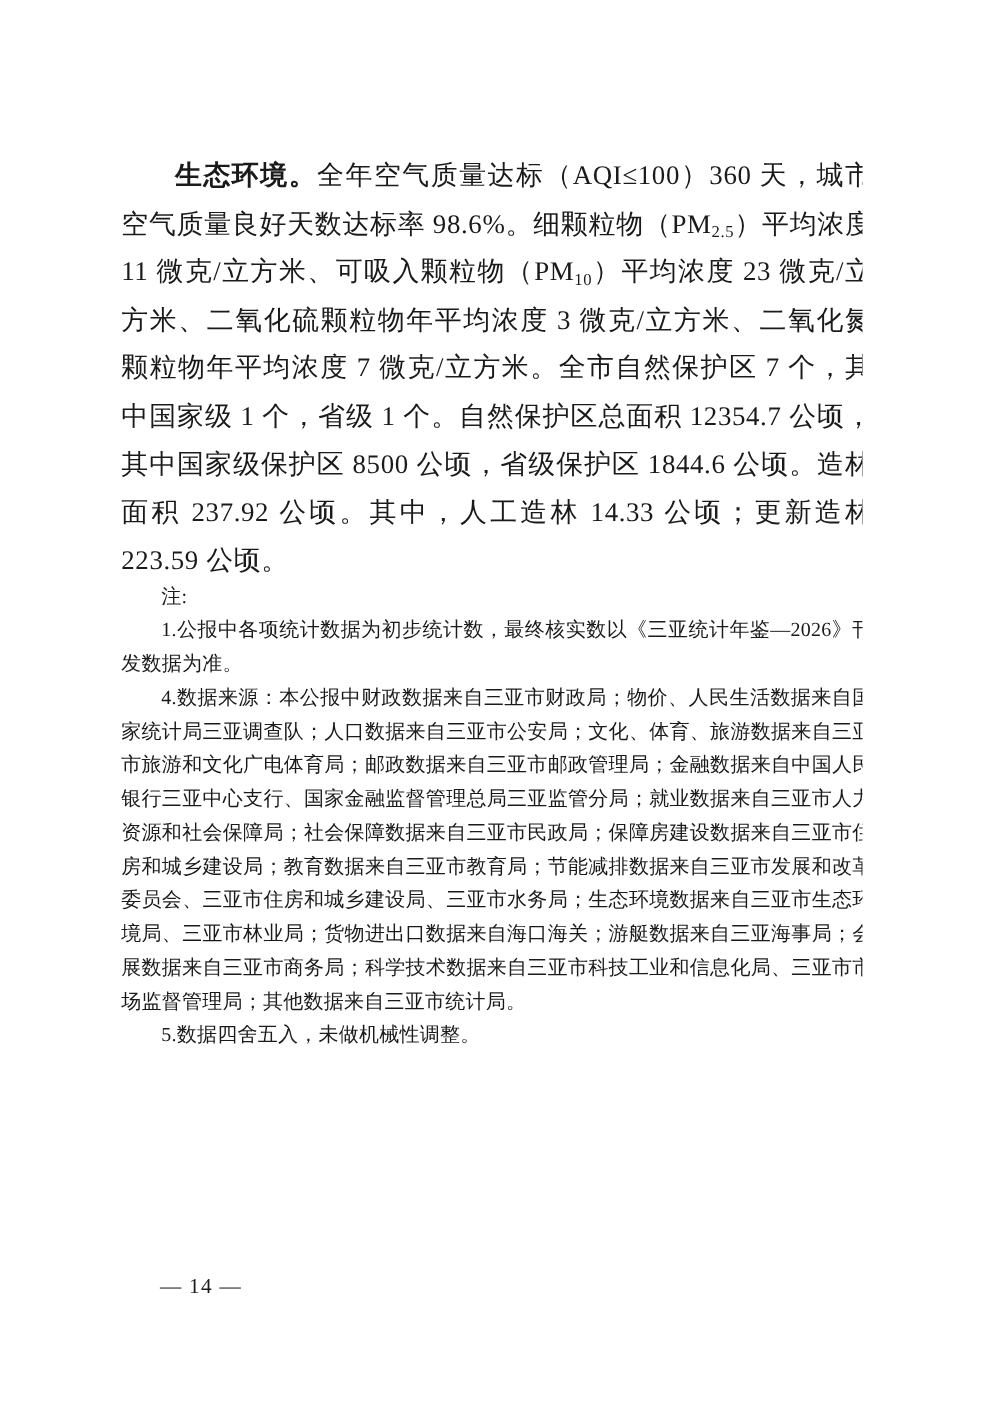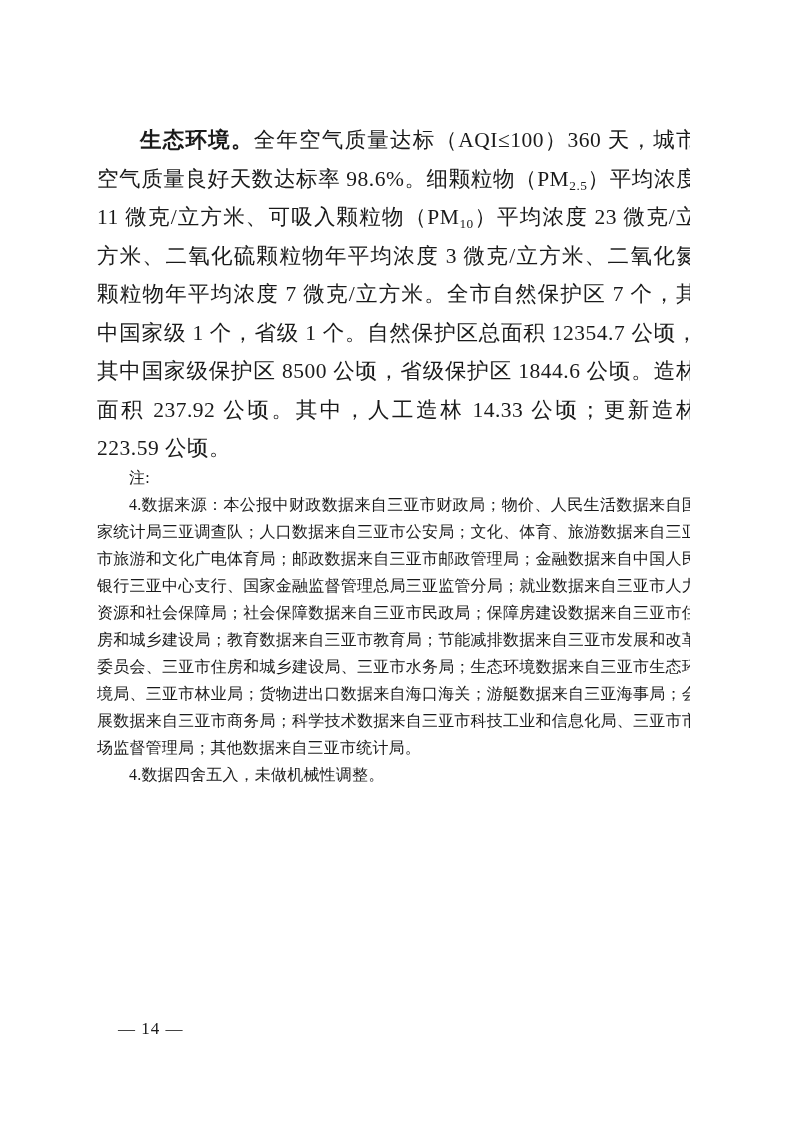--- a/index.html
+++ b/index.html
@@ -52,35 +52,36 @@
     line-height: 27px;
     text-align: justify;
     text-indent: 2em;
     letter-spacing: 0.2px;
   }
   .notes p.note-label {
     text-align: left;
   }
   .page-number {
     position: absolute;
-    left: 118px;
+    left: 128px;
     top: 1018px;
     font-size: 17px;
     line-height: 22px;
     letter-spacing: 1px;
   }
 </style>
 </head>
 <body>
 
 <div class="page">
 
   <p class="main-para"><span class="lead-bold">生态环境。</span><span>全年空气质量达标（AQI≤100）360 天，城市空气质量良好天数达标率 98.6%。细颗粒物（PM</span><sub class="subscript">2.5</sub><span>）平均浓度 11 微克/立方米、可吸入颗粒物（PM</span><sub class="subscript">10</sub><span>）平均浓度 23 微克/立方米、二氧化硫颗粒物年平均浓度 3 微克/立方米、二氧化氮颗粒物年平均浓度 7 微克/立方米。全市自然保护区 7 个，其中国家级 1 个，省级 1 个。自然保护区总面积 12354.7 公顷，其中国家级保护区 8500 公顷，省级保护区 1844.6 公顷。造林面积 237.92 公顷。其中，人工造林 14.33 公顷；更新造林 223.59 公顷。</span></p>
 
   <div class="notes">
     <p class="note-label">注:</p>
+    <p class="note">1.公报中各项统计数据为初步统计数，最终核实数以《三亚统计年鉴—2026》刊发数据为准。</p>
     <p class="note">4.数据来源：本公报中财政数据来自三亚市财政局；物价、人民生活数据来自国家统计局三亚调查队；人口数据来自三亚市公安局；文化、体育、旅游数据来自三亚市旅游和文化广电体育局；邮政数据来自三亚市邮政管理局；金融数据来自中国人民银行三亚中心支行、国家金融监督管理总局三亚监管分局；就业数据来自三亚市人力资源和社会保障局；社会保障数据来自三亚市民政局；保障房建设数据来自三亚市住房和城乡建设局；教育数据来自三亚市教育局；节能减排数据来自三亚市发展和改革委员会、三亚市住房和城乡建设局、三亚市水务局；生态环境数据来自三亚市生态环境局、三亚市林业局；货物进出口数据来自海口海关；游艇数据来自三亚海事局；会展数据来自三亚市商务局；科学技术数据来自三亚市科技工业和信息化局、三亚市市场监督管理局；其他数据来自三亚市统计局。</p>
-    <p class="note">4.数据四舍五入，未做机械性调整。</p>
+    <p class="note">5.数据四舍五入，未做机械性调整。</p>
   </div>
 
   <div class="page-number">— 14 —</div>
 
 </div>
 
 </body></html>

